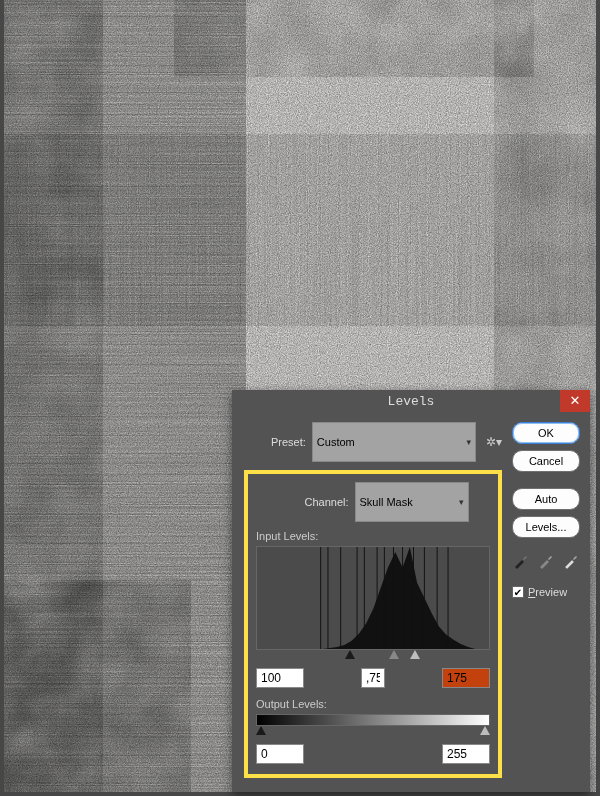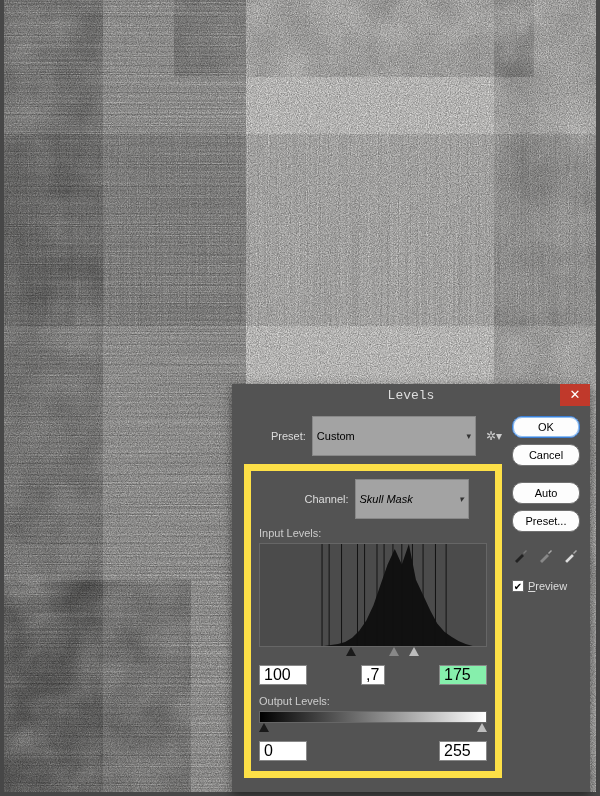--- a/index.html
+++ b/index.html
@@ -19,37 +19,37 @@
   .left-col { flex: 1; }
   .right-col { width: 68px; display: flex; flex-direction: column; gap: 6px; align-items: stretch; }
 
   .row { display: flex; align-items: center; gap: 6px; margin-bottom: 8px; }
   .label { color: #ddd; padding-left: 27px; }
   .select { background: #a3a3a3; border: 1px solid #888; height: 20px; padding: 19px 4px; display: flex; align-items: center; justify-content: space-between; font-size: 11px; cursor: pointer; }
   .select .arrow { font-size: 9px; color: #333; }
   .preset-select { flex: 1; }
   .gear { color: #ccc; font-size: 12px; margin-left: 4px; cursor: pointer; }
 
-  .fieldset { border: 7px solid #fde047; padding: 8px 8px 10px 8px; margin-top: 2px; position: relative; }
+  .fieldset { border: 4px solid #fde047; padding: 8px 8px 10px 8px; margin-top: 2px; position: relative; }
   .channel-row { display: flex; align-items: center; gap: 6px; margin-bottom: 8px; justify-content: center; }
-  .channel-select { width: 114px; font-style: italic; }
+  .channel-select { width: 114px; }
   .il-label { color: #ccc; margin-bottom: 4px; display: block; }
 
   .hist-box { border: 1px solid #666; background: #4b4b4b; height: 104px; position: relative; overflow: hidden; }
   .hist-svg { width: 100%; height: 100%; display: block; }
   .slider-track { height: 12px; position: relative; margin-top: 0; }
   .tri { position: absolute; top: 0; width: 0; height: 0; border-left: 5px solid transparent; border-right: 5px solid transparent; cursor: pointer; }
   .tri.black { border-bottom: 9px solid #1a1a1a; left: 38%; }
   .tri.gray  { border-bottom: 9px solid #888; left: 57%; }
   .tri.white { border-bottom: 9px solid #bdbdbd; left: 66%; }
 
   .inputs-row, .out-inputs-row { display: flex; justify-content: space-between; margin-top: 6px; gap: 6px; }
-  .num-input { width: 48px; height: 20px; background: #fff; border: 1px solid #888; padding: 2px 4px; text-align: left; font-size: 16px; }
+  .num-input { width: 48px; height: 20px; background: #fff; border: 1px solid #888; padding: 2px 4px; text-align: left; font-size: 12px; }
   .num-input.center { text-align: center; width: 24px; }
-  .num-input.sel { background: #86efac; }
+  .num-input.sel { background: #c2410c; }
 
   .ol-label { color: #ccc; margin-top: 10px; display: block; margin-bottom: 4px; }
   .grad-box { height: 12px; border: 1px solid #666; background: linear-gradient(to right, #000, #fff); position: relative; }
   .out-track { height: 12px; position: relative; }
   .out-track .tri.black { left: 0%; }
   .out-track .tri.white { left: calc(100% - 10px); }
 
   .btn { height: 22px; background: #fdfdfd; border: 1px solid #707070; color: #000; text-align: center; line-height: 20px; cursor: pointer; border-radius: 10px; }
   .btn.ok { border: 1px solid #3b7fd6; box-shadow: inset 0 0 0 1px #8fbef1; }
   .btn.gap { margin-top: 10px; }
@@ -164,21 +164,21 @@
           <input class="num-input" value="0" style="">
           <input class="num-input" style="text-align: left;" value="255">
         </div>
       </div>
     </div>
 
     <div class="right-col">
       <div class="btn ok">OK</div>
       <div class="btn">Cancel</div>
       <div class="btn gap">Auto</div>
-      <div class="btn">Preset...</div>
+      <div class="btn">Levels...</div>
       <div class="eyedrops">
         <div class="eyedrop">
             <svg viewBox="0 0 16 16">
               <path d="M2 14 L9 7 L11 9 L4 16 Z" fill="#222"></path>
               <path d="M10 6 L13 3 L14 4 L11 7 Z" fill="#777"></path>
             </svg>
           </div>
         <div class="eyedrop">
             <svg viewBox="0 0 16 16">
               <path d="M2 14 L9 7 L11 9 L4 16 Z" fill="#888"></path>

